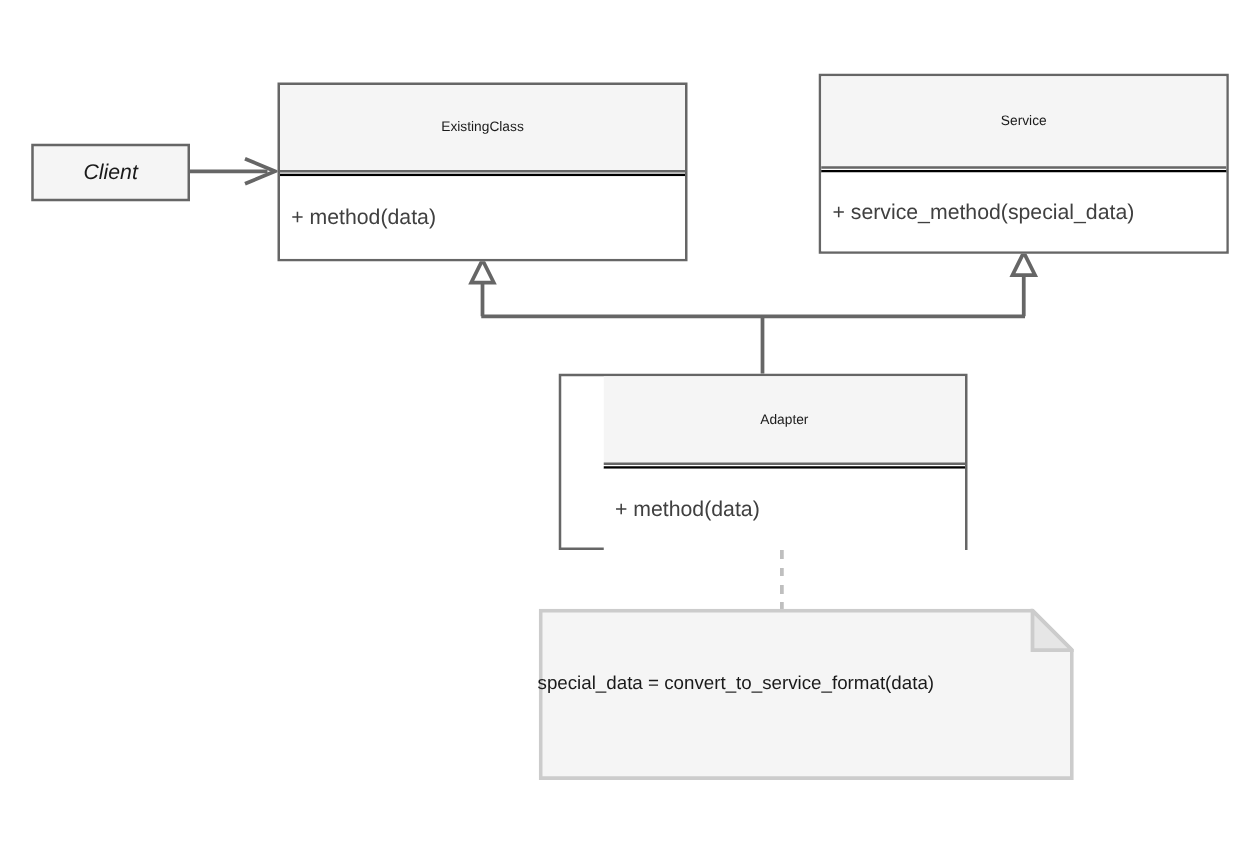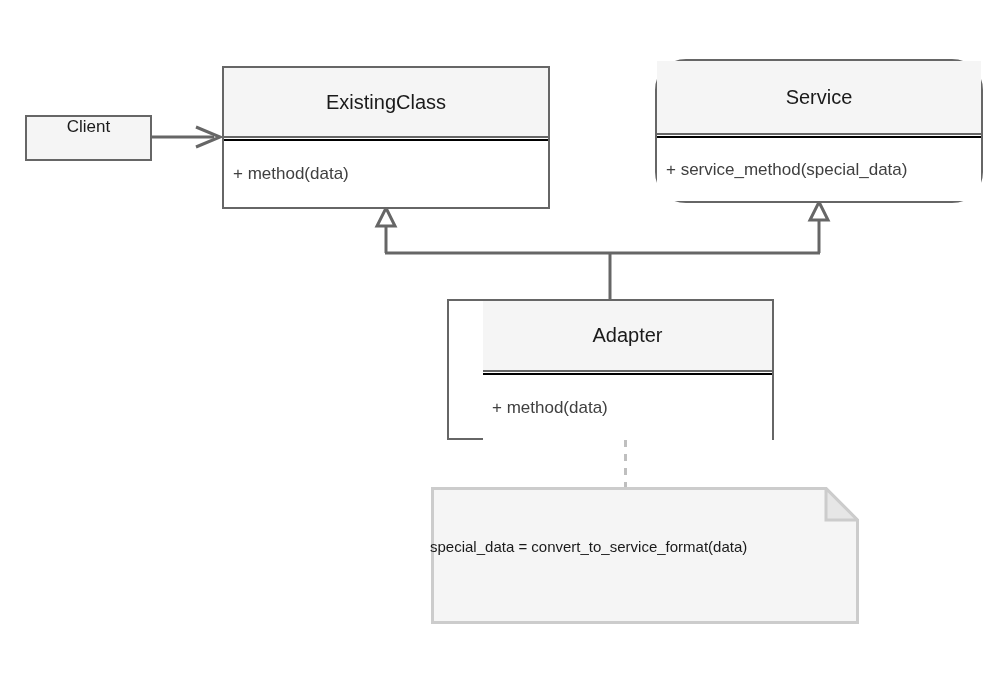--- a/index.html
+++ b/index.html
@@ -27,21 +27,21 @@
     background: #ffffff;
   }
   .uml-class .cls-header {
     box-sizing: border-box;
     background: #f5f5f5;
     border-bottom: 2px solid #666666;
     text-align: center;
     display: flex;
     align-items: center;
     justify-content: center;
-    font-size: 20px;
+    font-size: 11px;
     color: #1a1a1a;
   }
   .uml-class .cls-rule {
     height: 2px;
     background: #000000;
     margin: 1px 0 0 0;
   }
   .uml-class .cls-body {
     box-sizing: border-box;
     display: flex;
@@ -51,23 +51,25 @@
     padding-left: 9px;
     background: #ffffff;
   }
   
   .uml-simple {
     position: absolute;
     box-sizing: border-box;
     border: 2px solid #666666;
     background: #f5f5f5;
     display: flex;
+    align-items: center;
     justify-content: center;
     font-size: 17px;
     color: #1a1a1a;
+    font-style: italic;
   }
   .dash-v {
     position: absolute;
     width: 3px;
     background: repeating-linear-gradient(
       to bottom,
       #bfbfbf 0px, #bfbfbf 7px,
       rgba(255,255,255,0) 7px, rgba(255,255,255,0) 14px
     );
   }
@@ -129,21 +131,21 @@
   <div class="uml-class" style="left:222px; top:66px; width:328px; height:143px;">
     <div class="cls-header" style="height:70px;">
       <span>ExistingClass</span>
     </div>
     <div class="cls-rule"></div>
     <div class="cls-body" style="height:66px;">
       <span>+ method(data)</span>
     </div>
   </div>
 
-  <div class="uml-class" style="left:655px; top:59px; width:328px; height:144px;border-radius:31px;">
+  <div class="uml-class" style="left:655px; top:59px; width:328px; height:144px;">
     <div class="cls-header" style="height:74px;">
       <span>Service</span>
     </div>
     <div class="cls-rule"></div>
     <div class="cls-body" style="height:63px;">
       <span>+ service_method(special_data)</span>
     </div>
   </div>
 
   <div class="uml-class" style="left:447px; top:299px; width:327px; height:141px;padding-left:34px;">

